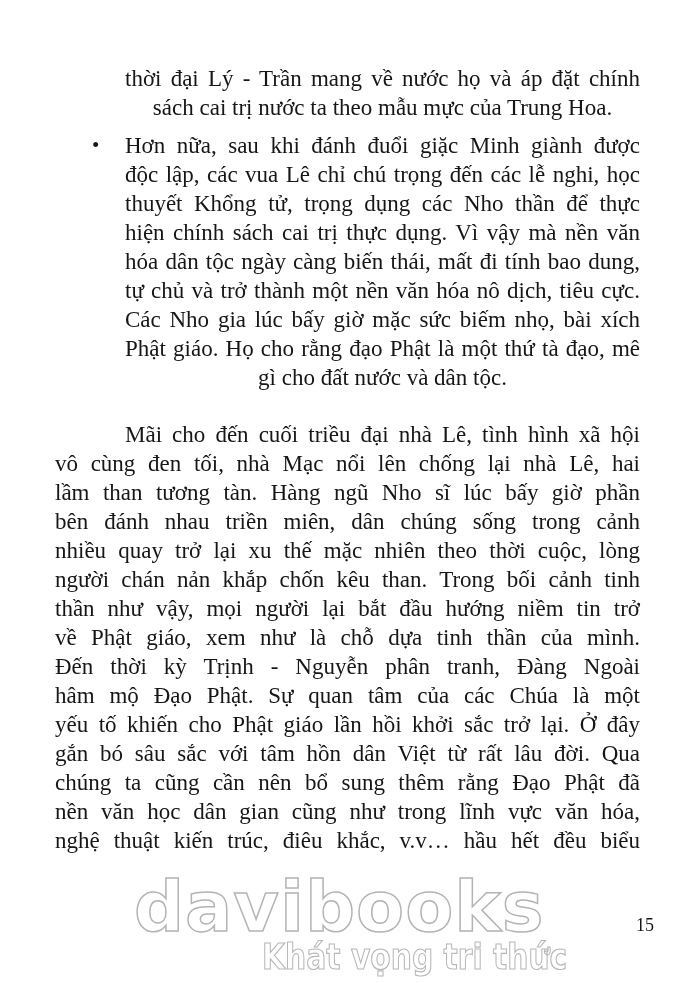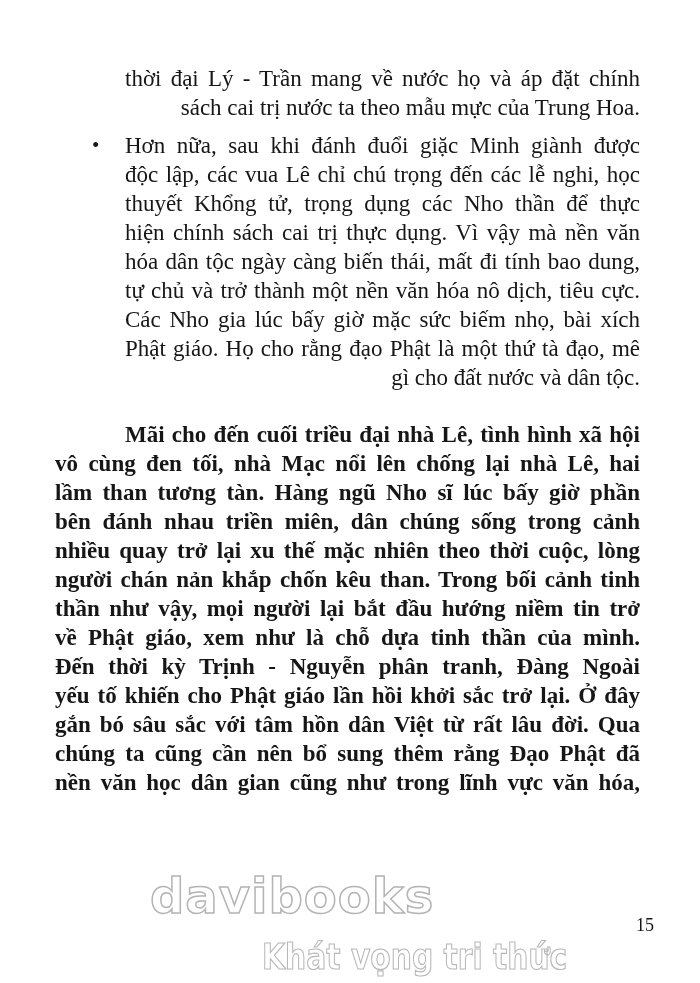--- a/index.html
+++ b/index.html
@@ -11,39 +11,39 @@
     font-family:"Liberation Serif", serif;
     color:#161616;
   }
   .text-column{
     position:absolute;left:55px;top:0;width:585px;height:784px;
     font-size:23px;
   }
   .block{position:absolute;left:0;}
   .block.continuation{top:64px;padding-left:70px;width:515px;}
   .block.bullet-item{top:131px;padding-left:70px;width:515px;}
-  .block.paragraph{top:420px;width:585px;font-weight:bold;}
+  .block.paragraph{top:420px;width:585px;}
   .line{
     line-height:29px;
     text-align:justify;
     text-align-last:justify;
     white-space:normal;
   }
-  .line.natural{text-align:right;text-align-last:auto;}
+  .line.natural{text-align:center;text-align-last:auto;}
   .line.indent-first{text-indent:70px;}
   .bullet{
     position:absolute;left:37px;top:0;
     line-height:29px;font-size:21px;
   }
   
   .wm-title{
-    position:absolute;left:150px;top:872px;
+    position:absolute;left:134px;top:872px;
     font-family:"DejaVu Sans", sans-serif;
     font-weight:bold;
-    font-size:48px;line-height:1;
+    font-size:70px;line-height:1;
     letter-spacing:1px;
     color:transparent;
     -webkit-text-stroke:1.5px #b4b4b4;
     z-index:1;
   }
   .wm-tagline{
     position:absolute;left:262px;top:936px;
     font-family:"DejaVu Sans", sans-serif;
     font-weight:bold;
     font-size:35px;line-height:1.2;
@@ -90,22 +90,24 @@
       <div class="block paragraph">
         <div class="line indent-first">Mãi cho đến cuối triều đại nhà Lê, tình hình xã hội</div>
         <div class="line">vô cùng đen tối, nhà Mạc nổi lên chống lại nhà Lê, hai</div>
         <div class="line">lầm than tương tàn. Hàng ngũ Nho sĩ lúc bấy giờ phần</div>
         <div class="line">bên đánh nhau triền miên, dân chúng sống trong cảnh</div>
         <div class="line">nhiều quay trở lại xu thế mặc nhiên theo thời cuộc, lòng</div>
         <div class="line">người chán nản khắp chốn kêu than. Trong bối cảnh tinh</div>
         <div class="line">thần như vậy, mọi người lại bắt đầu hướng niềm tin trở</div>
         <div class="line">về Phật giáo, xem như là chỗ dựa tinh thần của mình.</div>
         <div class="line">Đến thời kỳ Trịnh - Nguyễn phân tranh, Đàng Ngoài</div>
+        <div class="line">hâm mộ Đạo Phật. Sự quan tâm của các Chúa là một</div>
         <div class="line">yếu tố khiến cho Phật giáo lần hồi khởi sắc trở lại. Ở đây</div>
         <div class="line">gắn bó sâu sắc với tâm hồn dân Việt từ rất lâu đời. Qua</div>
         <div class="line">chúng ta cũng cần nên bổ sung thêm rằng Đạo Phật đã</div>
         <div class="line">nền văn học dân gian cũng như trong lĩnh vực văn hóa,</div>
+        <div class="line">nghệ thuật kiến trúc, điêu khắc, v.v… hầu hết đều biểu</div>
       </div>
     </div>
 
   <div class="page-number">15</div>
 
 </div>
 
 </body></html>

